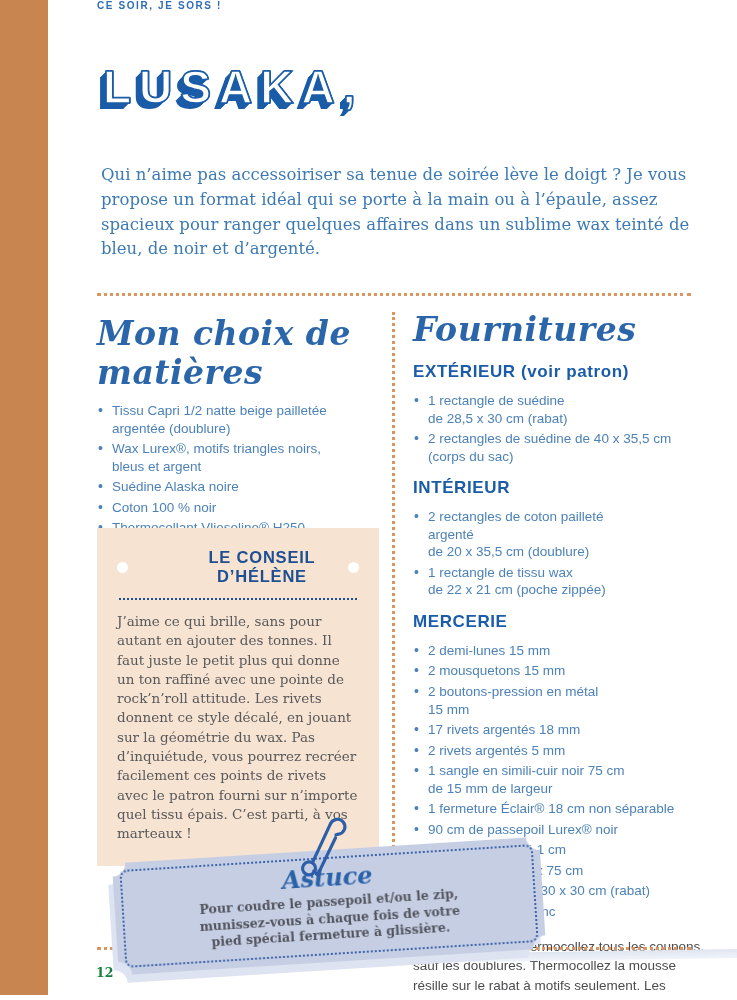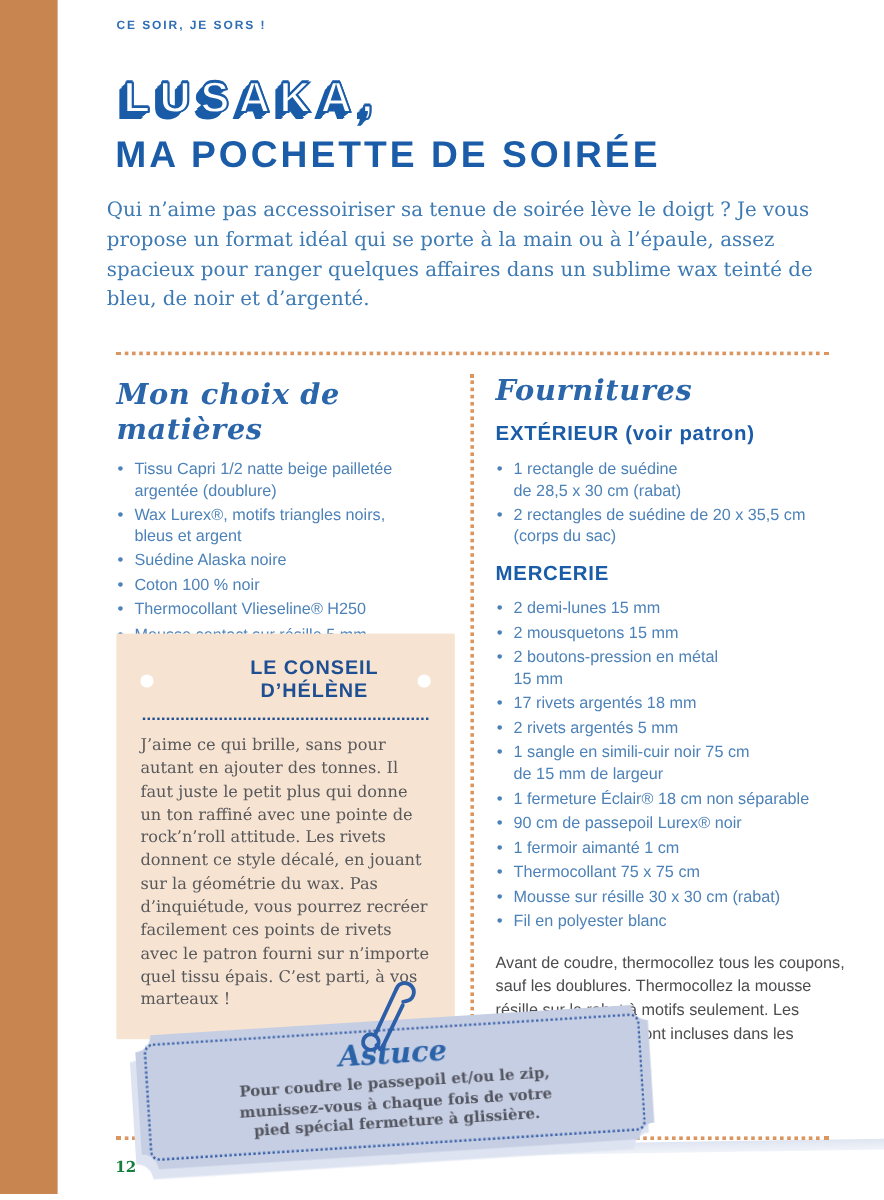--- a/index.html
+++ b/index.html
@@ -4,53 +4,53 @@
 <style>
   * { margin:0; padding:0; box-sizing:border-box; }
   html,body { background:#ffffff; }
   .page {
     position:relative; width:737px; height:1000px; background:#ffffff;
     overflow:hidden; font-family:"Liberation Sans", sans-serif;
   }
   .accent-bar { position:absolute; left:0; top:0; width:48px; height:995px; background:#c9854f; }
 
   .kicker {
-    position:absolute; left:97px; top:16px;
+    position:absolute; left:97px; top:0;
     font-size:10px; font-weight:bold; letter-spacing:1.6px; color:#2f6db4;
   }
 
   .big-title {
     position:absolute; left:103px; top:60px;
     font-family:"Liberation Sans", sans-serif;
-    font-size:36px; font-weight:bold; letter-spacing:8px;
+    font-size:46px; font-weight:bold; letter-spacing:8px;
     color:#ffffff;
     -webkit-text-stroke:1.5px #1a5ca8;
     text-shadow:
       -1px 0 #1a5ca8, 1px 0 #1a5ca8, 0 -1px #1a5ca8, 0 1px #1a5ca8,
       -1px 1px 0 #1a5ca8, -2px 2px 0 #1a5ca8, -3px 3px 0 #1a5ca8,
       -4px 4px 0 #1a5ca8, -5px 5px 0 #1a5ca8, -6px 6px 0 #1a5ca8;
   }
   .sub-title {
     position:absolute; left:96px; top:111px;
     font-size:31px; font-weight:bold; letter-spacing:2.5px; color:#1a5ca8;
   }
   .intro {
-    position:absolute; left:89px; top:163px; width:620px;
+    position:absolute; left:101px; top:163px; width:620px;
     font-family:"DejaVu Serif", serif;
     font-size:16.5px; line-height:1.5; color:#3d7ab3;
   }
 
   .dotted-h { position:absolute; left:97px; width:594px; border-top:3px dotted #db9660; }
   .dotted-h.top { top:293px; }
   .dotted-h.bottom { top:947px; z-index:1; }
   .dotted-v { position:absolute; left:392px; top:312px; height:637px; border-left:3px dotted #db9660; }
 
   .script-heading {
     font-family:"DejaVu Serif", serif; font-style:italic; font-weight:bold;
-    font-size:24px; color:#2b66ab; letter-spacing:0.5px;
+    font-size:33px; color:#2b66ab; letter-spacing:0.5px;
   }
 
   .col-left  { position:absolute; left:97px;  top:314px; width:284px; }
   .col-right { position:absolute; left:413px; top:310px; width:300px; }
 
   ul.blist { list-style:none; margin-top:10px; }
   ul.blist li {
     position:relative; padding-left:15px; margin-bottom:3px;
     font-size:13.5px; line-height:1.3; color:#4d82b8; white-space:pre-line;
   }
@@ -118,21 +118,20 @@
 </head>
 <body>
 
 <div class="page">
 
   <div class="accent-bar"></div>
 
   <div class="kicker">CE SOIR, JE SORS !</div>
 
   <div class="big-title">LUSAKA,</div>
-  <div class="sub-title">MA POCHETTE DE SOIRÉE</div>
 
   <p class="intro">Qui n’aime pas accessoiriser sa tenue de soirée lève le doigt ? Je vous propose un format idéal qui se porte à la main ou à l’épaule, assez spacieux pour ranger quelques affaires dans un sublime wax teinté de bleu, de noir et d’argenté.</p>
 
   <div class="dotted-h top"></div>
   <div class="dotted-v"></div>
   <div class="dotted-h bottom"></div>
 
   <div class="col-left">
     <div class="script-heading">Mon choix de matières</div>
     <ul class="blist">
@@ -158,25 +157,35 @@
   </div>
 
   <div class="col-right">
     <div class="script-heading">Fournitures</div>
 
     <div>
       <div class="section-title">EXTÉRIEUR (voir patron)</div>
       <ul class="blist">
           <li>1 rectangle de suédine
 de 28,5 x 30 cm (rabat)</li>
-          <li>2 rectangles de suédine de 20 x 35,5 cm
+          <li>2 rectangles de suédine de 40 x 35,5 cm
 (corps du sac)</li>
         </ul>
     </div>
 
+    <div>
+      <div class="section-title">INTÉRIEUR</div>
+      <ul class="blist">
+          <li>2 rectangles de coton pailleté
+argenté
+de 20 x 35,5 cm (doublure)</li>
+          <li>1 rectangle de tissu wax
+de 22 x 21 cm (poche zippée)</li>
+        </ul>
+    </div>
 
     <div>
       <div class="section-title">MERCERIE</div>
       <ul class="blist">
           <li>2 demi-lunes 15 mm</li>
           <li>2 mousquetons 15 mm</li>
           <li>2 boutons-pression en métal
 15 mm</li>
           <li>17 rivets argentés 18 mm</li>
           <li>2 rivets argentés 5 mm</li>

